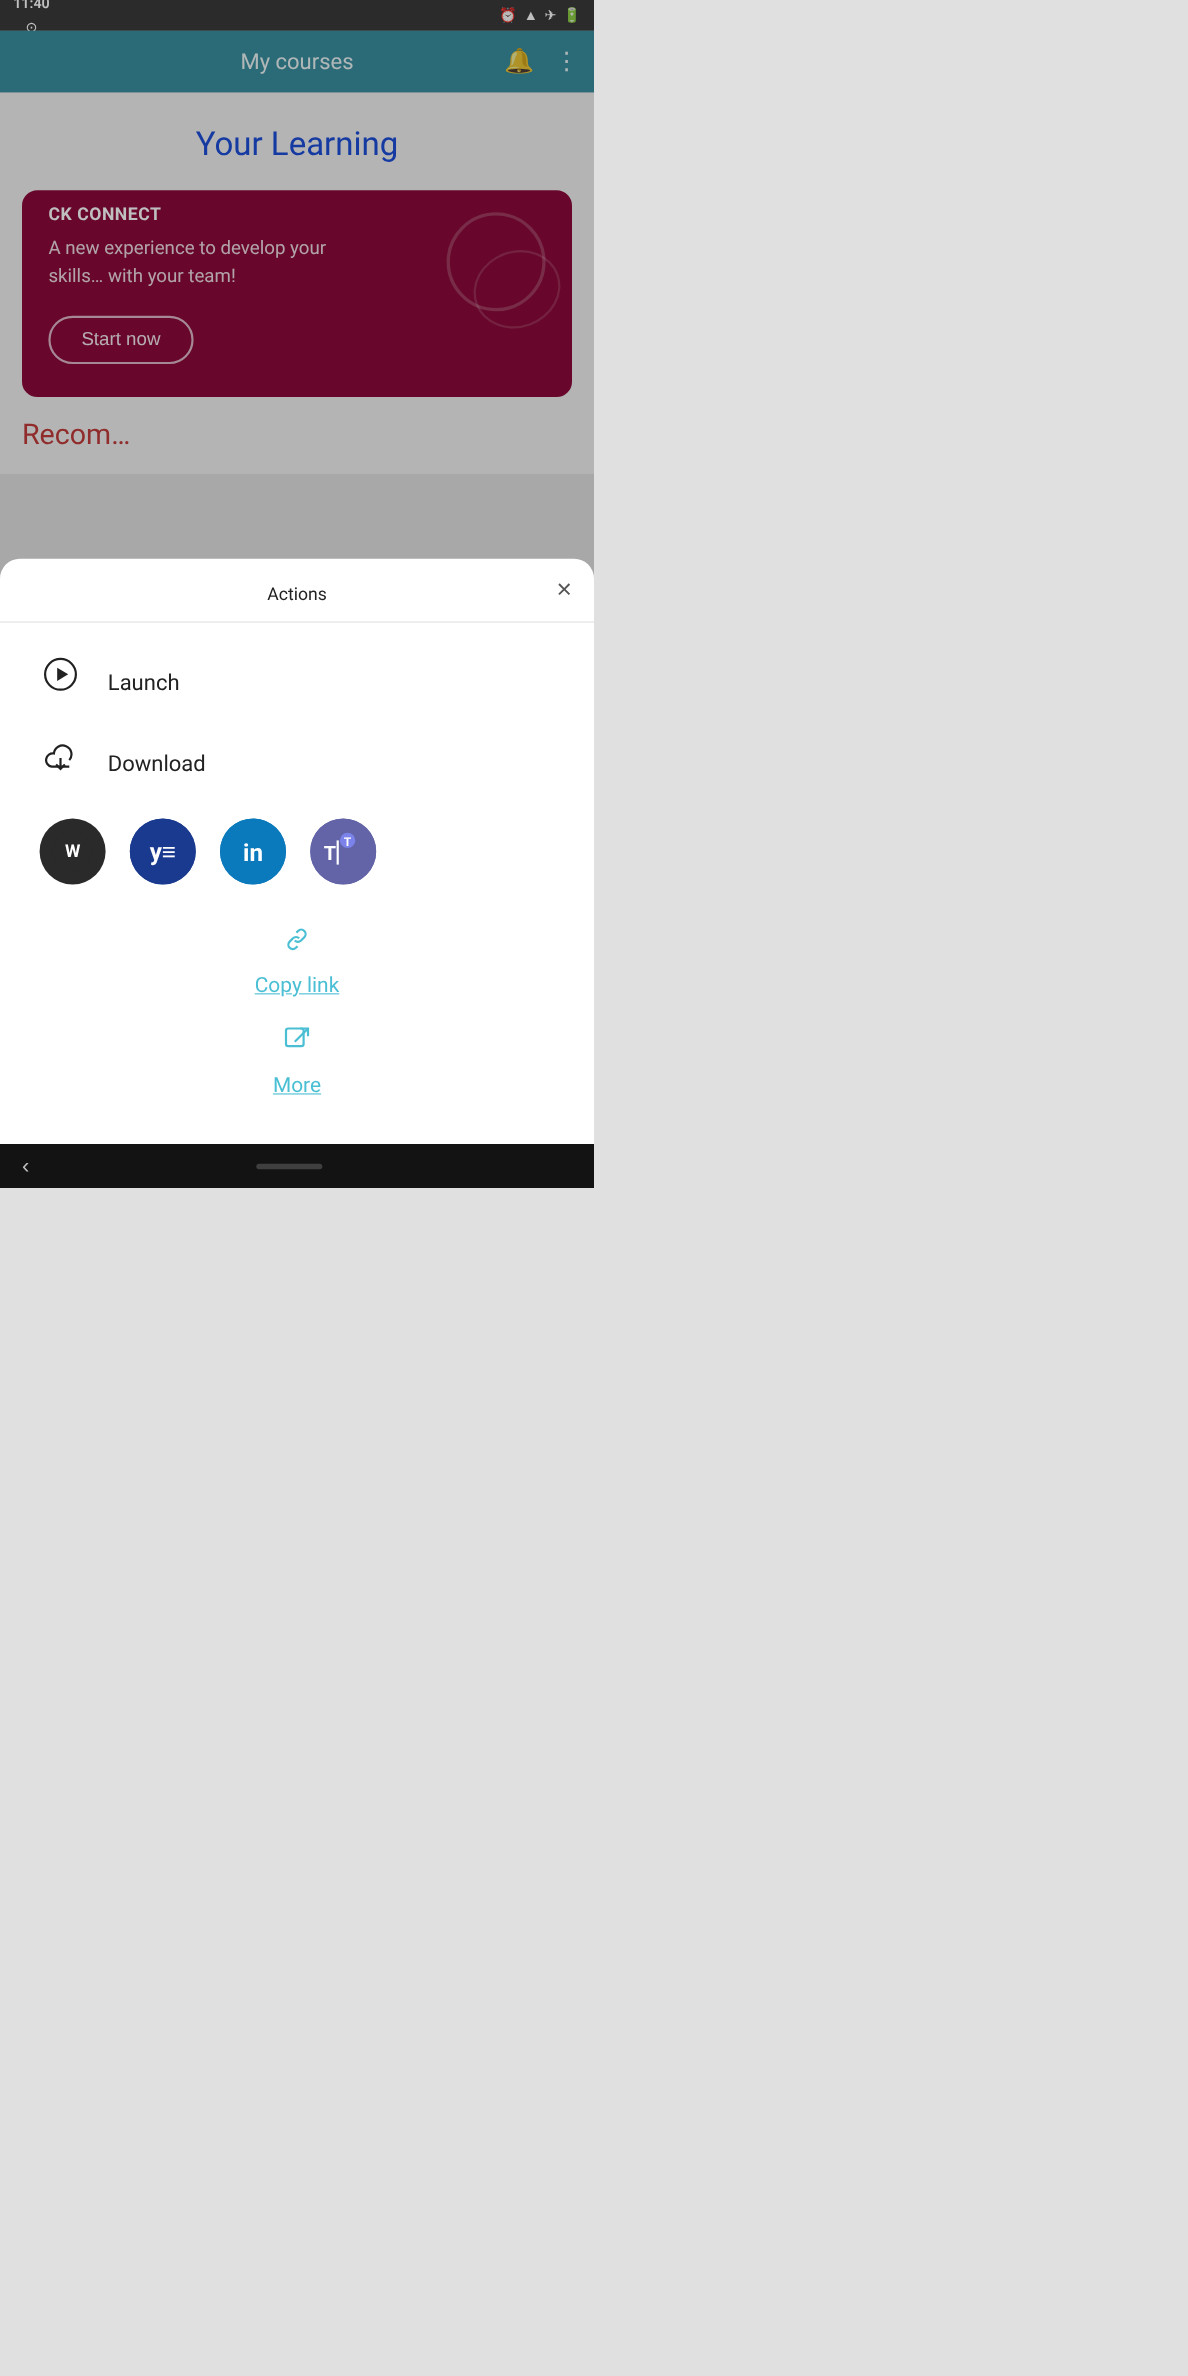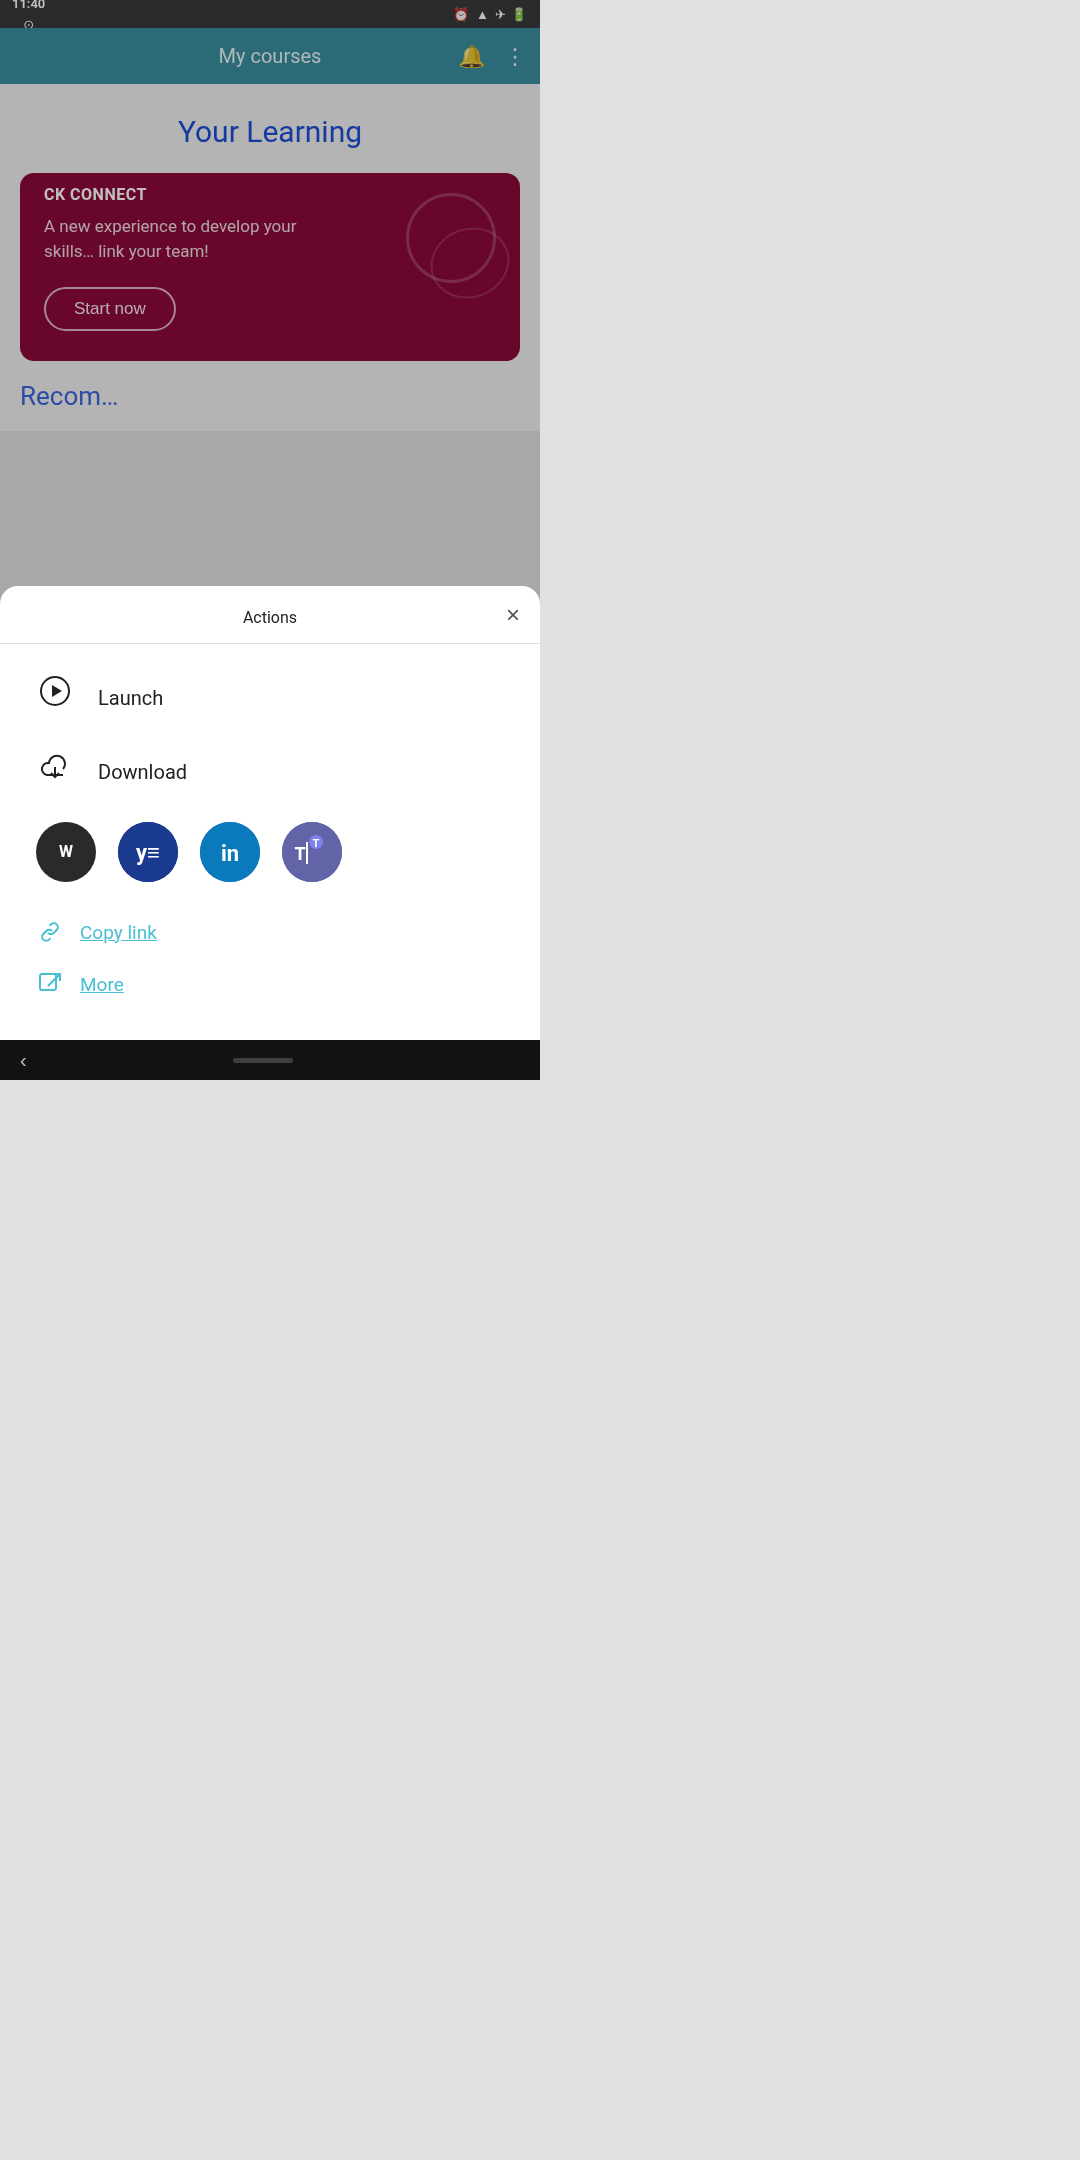--- a/index.html
+++ b/index.html
@@ -136,21 +136,21 @@
       color: rgba(255,255,255,0.9);
       font-size: 17px;
       background: transparent;
       cursor: pointer;
     }
 
     
     .section-peek {
       font-size: 26px;
       font-weight: 400;
-      color: #1d4ed8;
+      color: #b91c1c;
       margin-top: 10px;
       opacity: 0.85;
     }
 
     
     .overlay-bg {
       position: absolute;
       top: 0; left: 0; right: 0; bottom: 0;
       background: rgba(0,0,0,0.25);
       z-index: 10;
@@ -246,20 +246,21 @@
     .share-app-btn.yammer { background: #1a3a8f; }
     .share-app-btn.linkedin { background: #0a7abc; }
     .share-app-btn.teams { background: #6264a7; }
 
     .share-link-item {
       display: flex;
       align-items: center;
       gap: 16px;
       padding: 12px 0;
       cursor: pointer;
+      flex-direction: column;
     }
     .share-link-icon {
       width: 28px;
       height: 28px;
       display: flex;
       align-items: center;
       justify-content: center;
     }
     .share-link-label {
       font-size: 19px;
@@ -318,21 +319,21 @@
   </div>
 </div>
 
 <div class="main-content">
   <h1 class="page-heading">Your Learning</h1>
 
   <div class="ck-card">
     <div class="ck-card-deco"></div>
     <div class="ck-card-deco2"></div>
     <div class="ck-label">CK CONNECT</div>
-    <div class="ck-description">A new experience to develop your skills… link your team!</div>
+    <div class="ck-description">A new experience to develop your skills… with your team!</div>
     <button class="ck-button">Start now</button>
   </div>
 
   <div class="section-peek">Recom…</div>
 </div>
 
 <div class="overlay-bg"></div>
 
 <div class="bottom-sheet">
   <div class="sheet-header">

